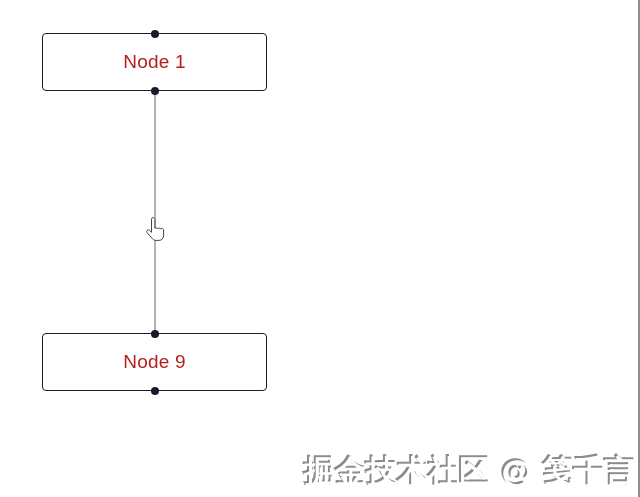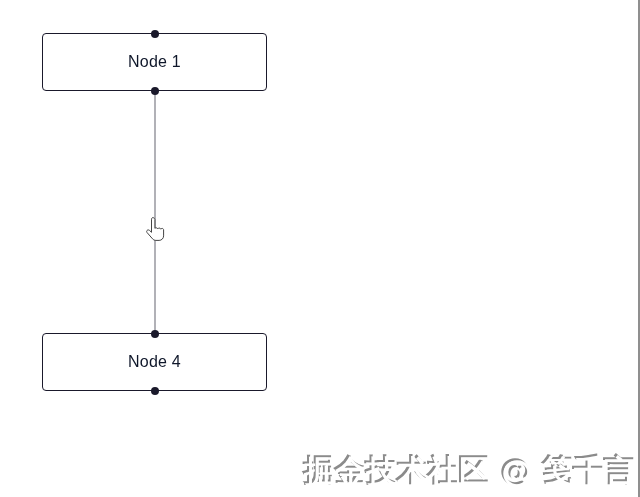--- a/index.html
+++ b/index.html
@@ -35,22 +35,22 @@
     background: #ffffff;
     border: 1.3px solid #1a192b;
     border-radius: 4px;
     display: flex;
     align-items: center;
     justify-content: center;
   }
   .node-1 { top: 33px; }
   .node-2 { top: 333px; }
   .node-label {
-    font-size: 16px;
-    color: #0f172a;
+    font-size: 19px;
+    color: #b91c1c;
     letter-spacing: 0.2px;
   }
   .handle {
     position: absolute;
     left: 50%;
     transform: translateX(-50%);
     width: 8px;
     height: 8px;
     border-radius: 50%;
     background: #1a192b;
@@ -99,21 +99,21 @@
   <div class="edge-line"></div>
 
   <div class="flow-node node-1">
     <div class="handle handle-top"></div>
     <span class="node-label">Node 1</span>
     <div class="handle handle-bottom"></div>
   </div>
 
   <div class="flow-node node-2">
     <div class="handle handle-top"></div>
-    <span class="node-label">Node 4</span>
+    <span class="node-label">Node 9</span>
     <div class="handle handle-bottom"></div>
   </div>
 
   <svg class="cursor" viewBox="0 0 22 30">
     <path d="M8.2 1.5
              c-1.0 0 -1.7 0.8 -1.7 1.7
              v13.1
              l-2.0 -1.9
              c-0.7 -0.7 -1.9 -0.6 -2.5 0.1
              c-0.5 0.6 -0.5 1.5 0.1 2.1

